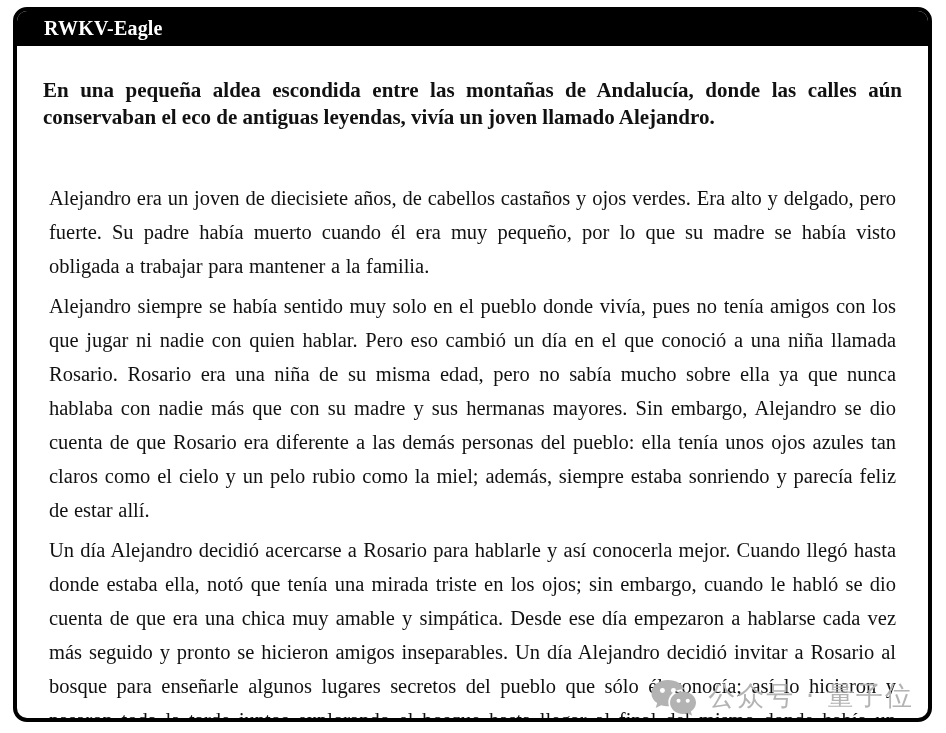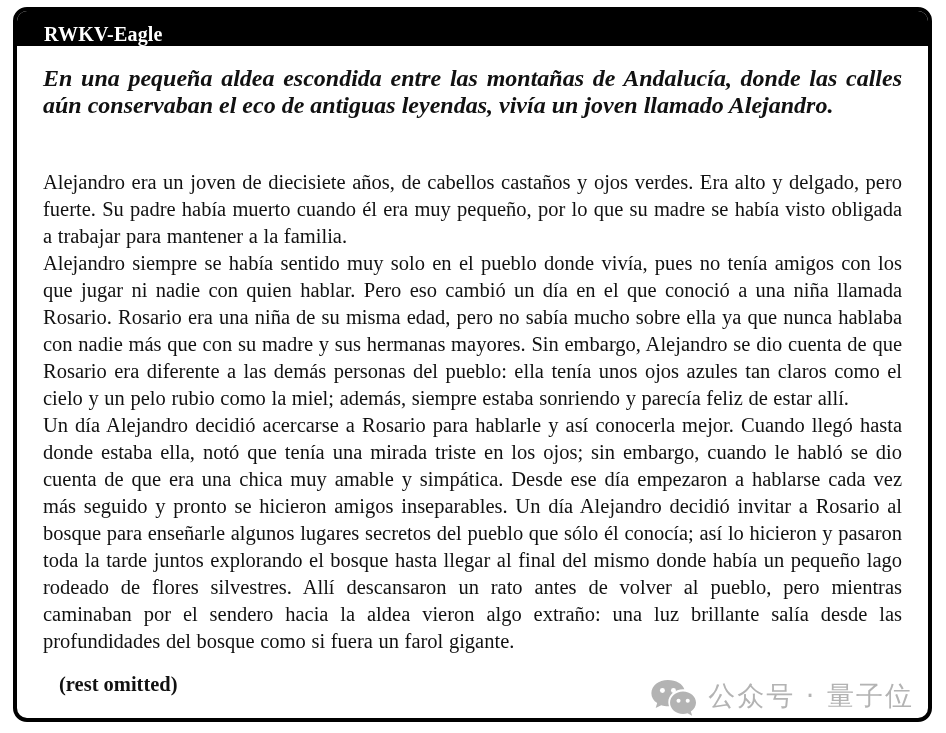--- a/index.html
+++ b/index.html
@@ -25,45 +25,44 @@
     box-sizing: border-box;
     background: #ffffff;
     border: 4px solid var(--frame-border, #000000);
     border-radius: 14px;
     overflow: hidden;
   }
   .titlebar {
     background: var(--header-bg, #000000);
     height: 35px;
     display: flex;
-    align-items: flex-end;
+    align-items: center;
     padding: 0 27px;
   }
   .title {
     color: var(--header-text, #ffffff);
     font-weight: 700;
     font-size: 20px;
     letter-spacing: 0.2px;
   }
   .card-body {
     padding: 15px 26px 0 26px;
     color: var(--body-text, #111111);
   }
   .prompt {
-    margin: 4px 0 50px 0;
+    margin: 16px 0 50px 0;
     font-weight: 700;
-    font-size: 24px;
+    font-size: 21px;
     line-height: 27px;
     text-align: justify;
-    font-style: italic;
   }
   .para {
-    margin: 0;
+    margin: 6px;
     font-size: 20.5px;
-    line-height: 27px;
+    line-height: 34px;
     text-align: justify;
     word-spacing: 0.5px;
   }
   .rest {
     margin: 16px;
     font-weight: 700;
     font-size: 20.5px;
     line-height: 26.4px;
   }
   .watermark {

